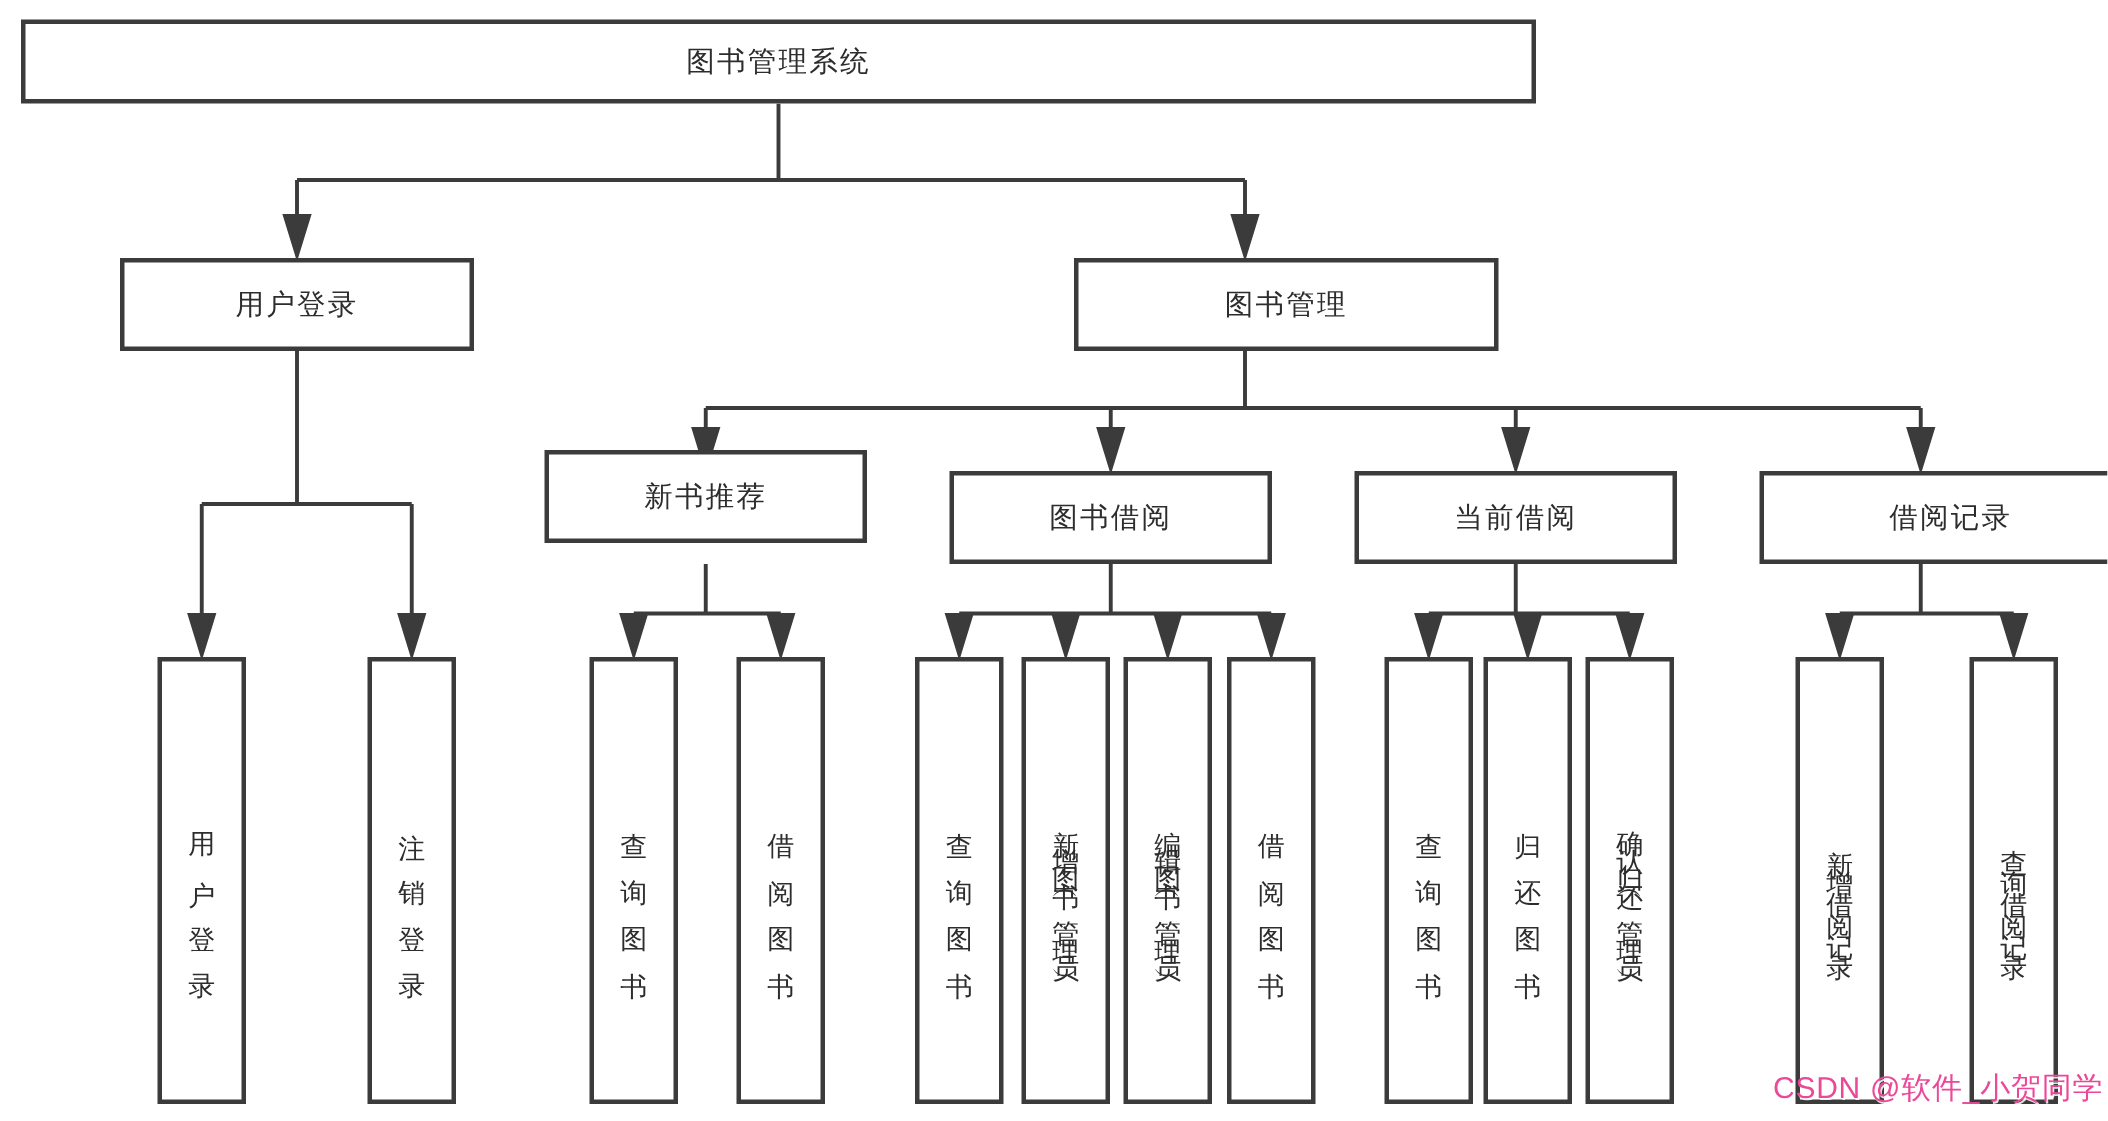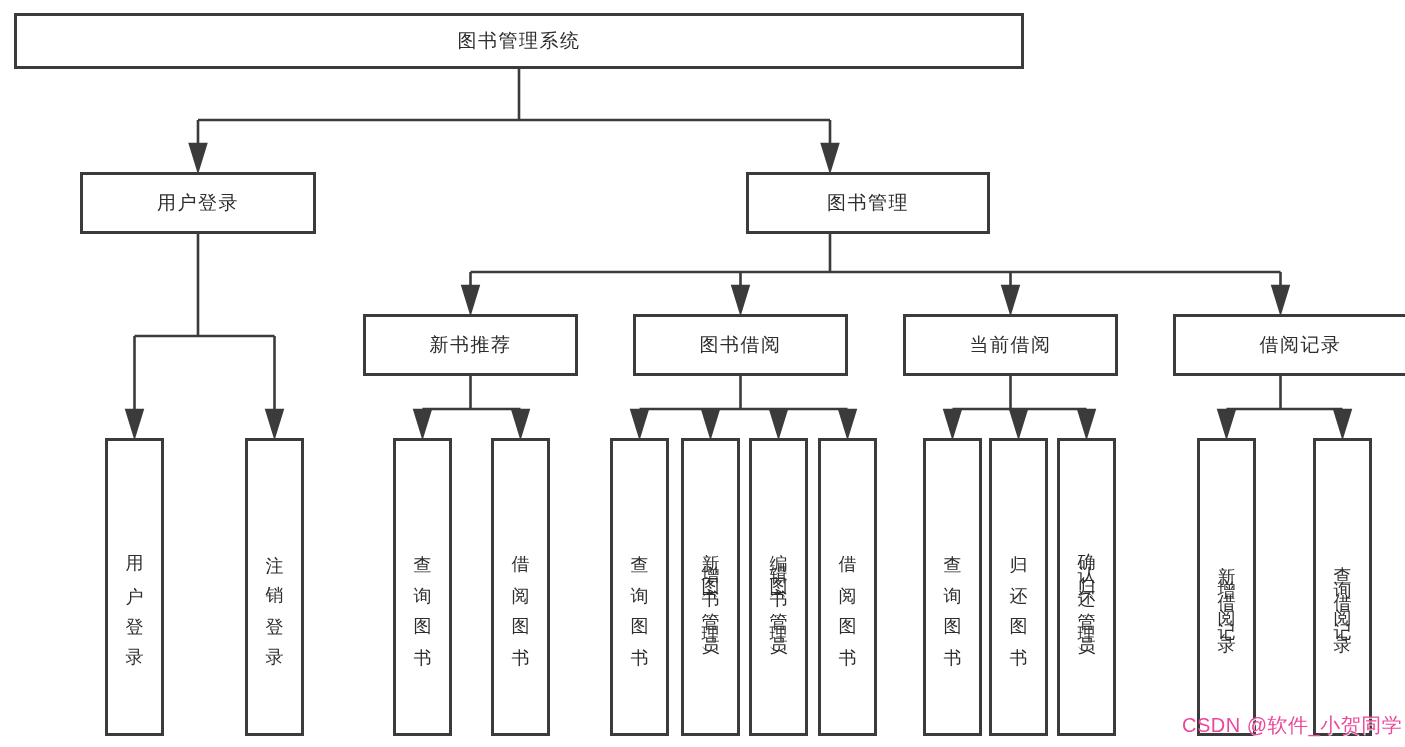--- a/index.html
+++ b/index.html
@@ -85,25 +85,25 @@
     </g>
   </svg>
 
   <div class="box h" style="left:14px;top:13px;width:1010px;height:56px">
     <span class="label">图书管理系统</span>
   </div>
 
   <div class="box h" style="left:80px;top:172px;width:236px;height:62px">
     <span class="label">用户登录</span>
   </div>
-  <div class="box h" style="left:746px;top:172px;width:244px;height:62px">
+  <div class="box h" style="left:716px;top:172px;width:283px;height:62px">
     <span class="label">图书管理</span>
   </div>
 
-  <div class="box h" style="left:363px;top:314px;width:215px;height:62px">
+  <div class="box h" style="left:363px;top:300px;width:215px;height:62px">
     <span class="label">新书推荐</span>
   </div>
   <div class="box h" style="left:633px;top:314px;width:215px;height:62px">
     <span class="label">图书借阅</span>
   </div>
   <div class="box h" style="left:903px;top:314px;width:215px;height:62px">
     <span class="label">当前借阅</span>
   </div>
   <div class="box h" style="left:1173px;top:314px;width:255px;height:62px">
     <span class="label">借阅记录</span>

